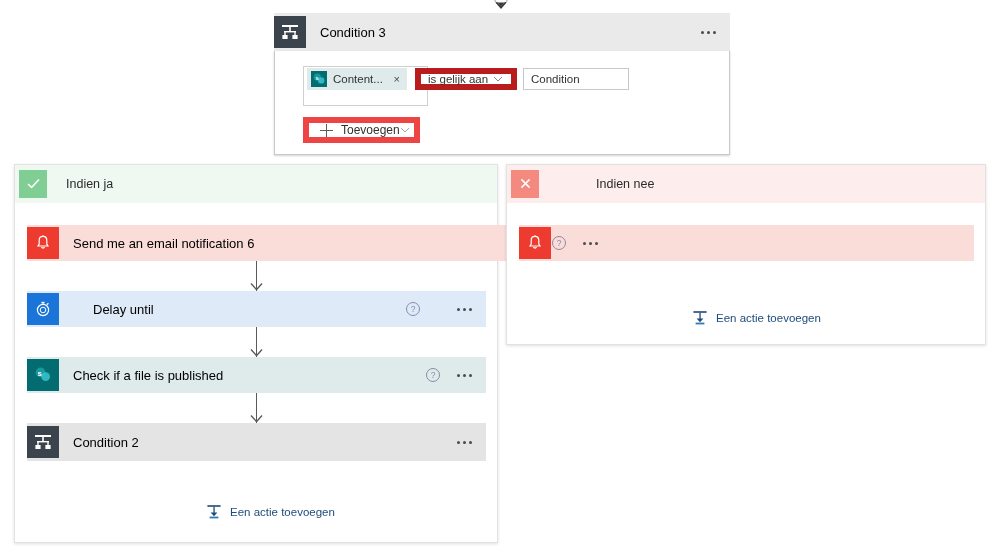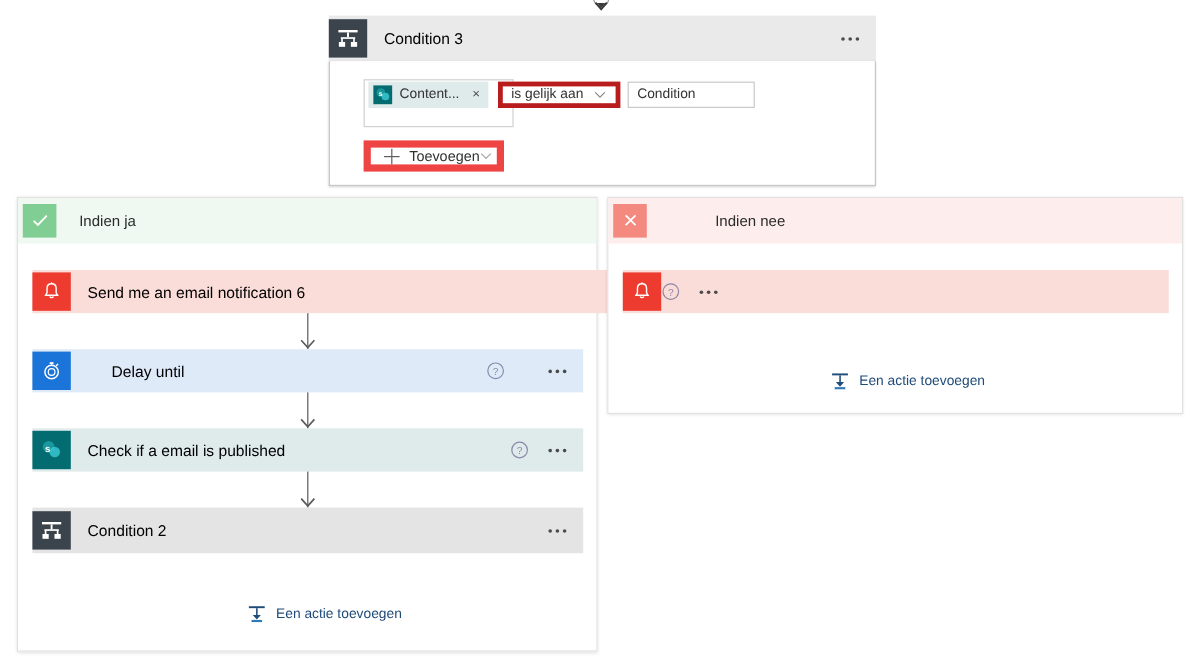--- a/index.html
+++ b/index.html
@@ -121,21 +121,21 @@
     font-size: 11px;
     color: #4a4a4a;
     line-height: 1;
   }
   .cond-select {
     position: absolute;
     left: 415px;
     top: 68px;
     width: 102px;
     height: 22px;
-    border: 4px solid #b91c1c;
+    border: 6px solid #b91c1c;
     background: #fff;
     display: flex;
     align-items: center;
     box-sizing: border-box;
   }
   .cond-select span {
     flex: 1 1 auto;
     padding-left: 7px;
     font-size: 11.5px;
     color: #333;
@@ -426,21 +426,21 @@
   </div>
 
   <div class="action-card card-teal" style="left:12px; top:192px; width:459px;">
     <div class="card-icon icon-teal">
       <svg width="22" height="22" viewBox="0 0 22 22">
         <circle cx="8.6" cy="8.4" r="4.9" fill="#1a9ba1" opacity=".95"></circle>
         <circle cx="13.6" cy="12.6" r="4.4" fill="#37c6d0" opacity=".85"></circle>
         <text x="5.6" y="12.4" font-family="Liberation Sans, sans-serif" font-size="8" font-weight="bold" fill="#ffffff">s</text>
       </svg>
     </div>
-    <div class="card-title">Check if a email is published</div>
+    <div class="card-title">Check if a file is published</div>
     <svg class="help-icon" viewBox="0 0 16 16">
       <circle cx="8" cy="8" r="6.5" fill="none" stroke="#6d6a94" stroke-width="1"></circle>
       <text x="8" y="11.3" text-anchor="middle" font-family="Liberation Sans, sans-serif" font-size="8.5" fill="#6d6a94">?</text>
     </svg>
     <div class="ellipsis-btn">
       <i></i>
         <i></i>
         <i></i>
     </div>
   </div>

